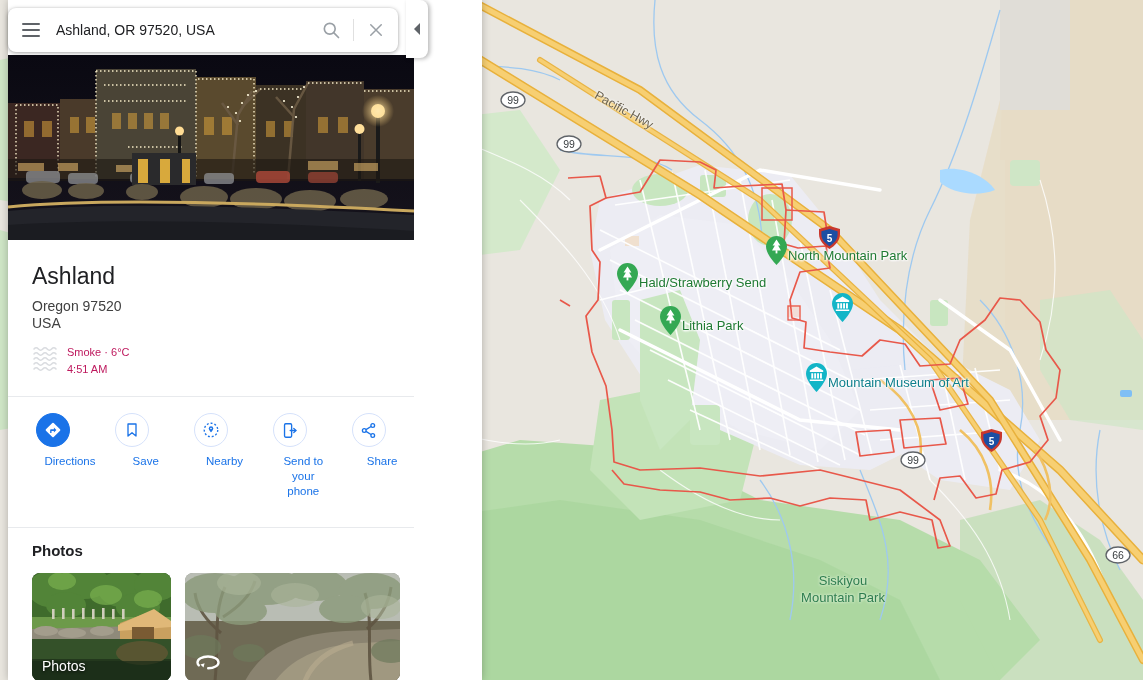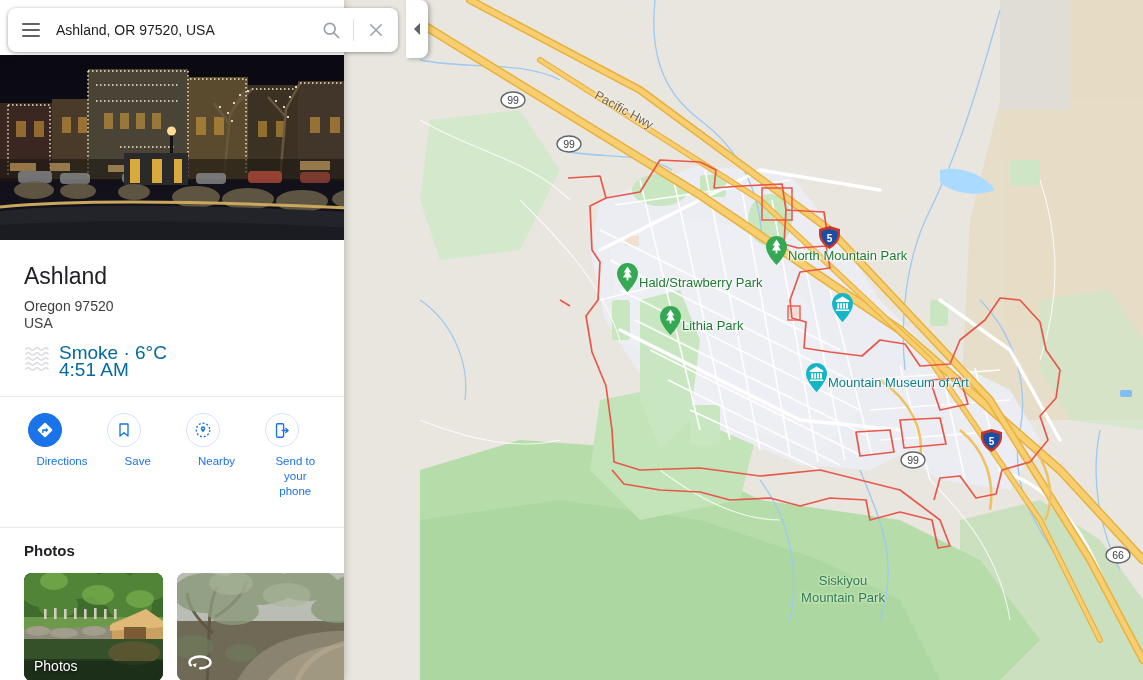--- a/index.html
+++ b/index.html
@@ -45,22 +45,22 @@
     font-size: 14px; color: #202124;
     font-family: "Liberation Sans", sans-serif;
     background: transparent;
     padding: 0 4px 0 2px;
   }
   .sb-icon { width: 44px; height: 44px; display:flex; align-items:center; justify-content:center; cursor:pointer; }
   .sb-div { width:1px; height:22px; background:#e0e0e0; }
 
   
   #panel {
-    position: absolute; left: 0; top: 0;
-    width: 344px; height: 680px;
+    position: absolute; left: 8px; top: 0;
+    width: 474px; height: 680px;
     background: #fff;
     box-shadow: 0 0 8px rgba(0,0,0,.25);
     z-index: 20;
     overflow: hidden;
   }
   #panel-scroll { width: 406px; height: 680px; overflow: hidden; position: relative; }
 
   #hero {
     position: relative;
     width: 406px; height: 185px;
@@ -70,21 +70,21 @@
   }
 
   #place-body { padding: 0 24px; }
   #place-title {
     font-size: 23px; font-weight: 400; color: #202124;
     margin: 22px 0 8px 0; line-height: 28px;
   }
   .addr-line { font-size: 14px; color: #404040; line-height: 17px; }
   #weather-row { display:flex; align-items:flex-start; gap: 9px; margin-top: 12px; }
   #weather-icon { width: 26px; height: 28px; flex: none; margin-top: 1px; }
-  #weather-text { font-size: 19px; color: #0369a1; line-height: 17px; }
+  #weather-text { font-size: 11px; color: #be185d; line-height: 17px; }
 
   .divider { height: 1px; background: #e8eaed; margin: 18px 0 0 0; }
 
   
   #actions {
     display: flex; align-items: flex-start;
     padding: 16px 6px 10px 6px;
   }
   .action { flex: 1; display:flex; flex-direction:column; align-items:center; cursor:pointer; }
   .action-circle {
@@ -279,21 +279,21 @@
         <div style="position: absolute; left: 788px; top: 248px; font-family: &quot;Liberation Sans&quot;, sans-serif; font-size: 13px; line-height: 16px; color: rgb(31, 122, 51); white-space: nowrap; text-shadow: rgb(255, 255, 255) 0px 0px 3px, rgb(255, 255, 255) 0px 0px 3px, rgb(255, 255, 255) 0px 0px 3px, rgb(255, 255, 255) 1px 1px 2px;">North Mountain Park</div>
         <div style="position: absolute; left: 617px; top: 263px;">
           <svg width="21" height="29" viewBox="0 0 21 29">
             <path d="M10.5 0C4.7 0 0 4.7 0 10.5 0 18.5 10.5 29 10.5 29S21 18.5 21 10.5C21 4.7 16.3 0 10.5 0z" fill="#34a853"></path>
             <g fill="#fff">
               <path d="M10.5 3.4 6.6 9.4h2.3L6 14.6h9L12.1 9.4h2.3z"></path>
               <rect x="9.6" y="14.2" width="1.8" height="3.2"></rect>
             </g>
           </svg>
         </div>
-        <div style="position: absolute; left: 639px; top: 275px; font-family: &quot;Liberation Sans&quot;, sans-serif; font-size: 13px; line-height: 16px; color: rgb(31, 122, 51); white-space: nowrap; text-shadow: rgb(255, 255, 255) 0px 0px 3px, rgb(255, 255, 255) 0px 0px 3px, rgb(255, 255, 255) 0px 0px 3px, rgb(255, 255, 255) 1px 1px 2px;">Hald/Strawberry Park</div>
+        <div style="position: absolute; left: 639px; top: 275px; font-family: &quot;Liberation Sans&quot;, sans-serif; font-size: 13px; line-height: 16px; color: rgb(31, 122, 51); white-space: nowrap; text-shadow: rgb(255, 255, 255) 0px 0px 3px, rgb(255, 255, 255) 0px 0px 3px, rgb(255, 255, 255) 0px 0px 3px, rgb(255, 255, 255) 1px 1px 2px;">Hald/Strawberry Send</div>
         <div style="position: absolute; left: 660px; top: 306px;">
           <svg width="21" height="29" viewBox="0 0 21 29">
             <path d="M10.5 0C4.7 0 0 4.7 0 10.5 0 18.5 10.5 29 10.5 29S21 18.5 21 10.5C21 4.7 16.3 0 10.5 0z" fill="#34a853"></path>
             <g fill="#fff">
               <path d="M10.5 3.4 6.6 9.4h2.3L6 14.6h9L12.1 9.4h2.3z"></path>
               <rect x="9.6" y="14.2" width="1.8" height="3.2"></rect>
             </g>
           </svg>
         </div>
         <div style="position: absolute; left: 682px; top: 318px; font-family: &quot;Liberation Sans&quot;, sans-serif; font-size: 13px; line-height: 16px; color: rgb(31, 122, 51); white-space: nowrap; text-shadow: rgb(255, 255, 255) 0px 0px 3px, rgb(255, 255, 255) 0px 0px 3px, rgb(255, 255, 255) 0px 0px 3px, rgb(255, 255, 255) 1px 1px 2px;">Lithia Park</div>

